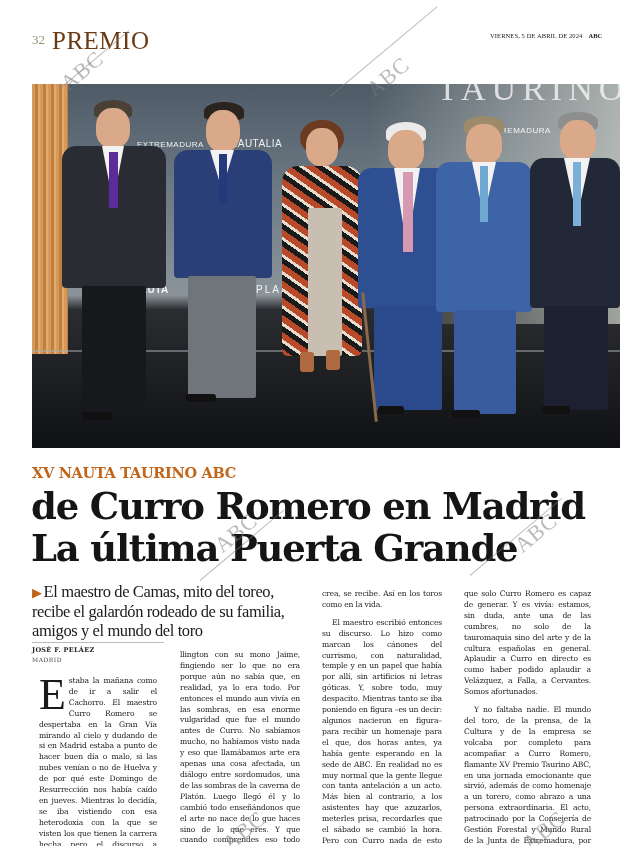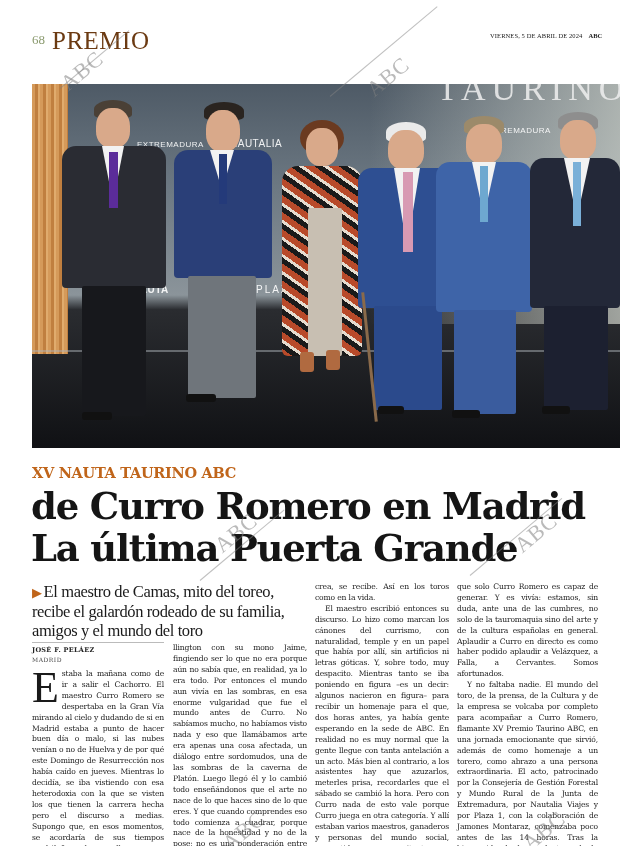--- a/index.html
+++ b/index.html
@@ -34,32 +34,32 @@
   
   .kicker { left:32px; top:464px; font-size:14.5px; font-weight:bold; color:#c0651a; font-family:"DejaVu Serif", serif; letter-spacing:-0.3px; }
   .headline { left:31px; top:485px; width:580px; font-size:37px; line-height:42px; font-weight:bold; color:#151515; font-family:"DejaVu Serif", serif; letter-spacing:-1.2px; }
   .subhead { left:32px; top:582px; width:270px; font-size:16.5px; line-height:19px; color:#1a1a1a; font-family:Liberation Serif, serif; letter-spacing:-0.4px; }
   .subhead .arrow { color:#c0651a; font-size:13px; margin-right:2px; }
   .rule { left:32px; top:642px; width:132px; height:1px; background:#bbb; }
   .byline { left:32px; top:646px; font-size:6.5px; font-weight:bold; color:#222; letter-spacing:0.3px; }
   .place { left:32px; top:656px; font-size:6px; color:#444; letter-spacing:0.5px; }
 
   .col { position:absolute; font-family:"DejaVu Serif", serif; font-size:7.6px; line-height:10.9px; color:#222; text-align:justify; letter-spacing:-0.15px; hyphens:auto; }
-  .col p { margin:0; }
+  .col p { margin:7px; }
   .col p.indent { text-indent:10px; }
   .dropcap { float:left; font-size:44px; line-height:36px; margin:1px 3px -2px 0; color:#1a1a1a; font-family:"Liberation Serif", serif; }
 
   
   .wm { position:absolute; font-family:"Liberation Serif", serif; color:rgba(130,130,130,0.55); font-size:22px; transform:rotate(-40deg); letter-spacing:1px; pointer-events:none; }
   .wmline { position:absolute; height:1px; background:rgba(130,130,130,0.5); transform-origin:left center; transform:rotate(-40deg); pointer-events:none; }
 </style>
 </head>
 <body>
 
-<div class="abs page-num">68</div>
+<div class="abs page-num">32</div>
 <div class="abs section">PREMIO</div>
 <div class="abs dateline">
   <span>VIERNES, 5 DE ABRIL DE 2024</span><b>ABC</b>
 </div>
 
 <div class="abs photo">
   <div class="abs wood"></div>
   <div class="abs wall-light"></div>
   <div class="abs bigtitle" style="left:360px; top:-14px;margin-left:45px;">TAURINO</div>
   <div class="abs bgtext" style="left:105px; top:56px;">EXTREMADURA</div>

